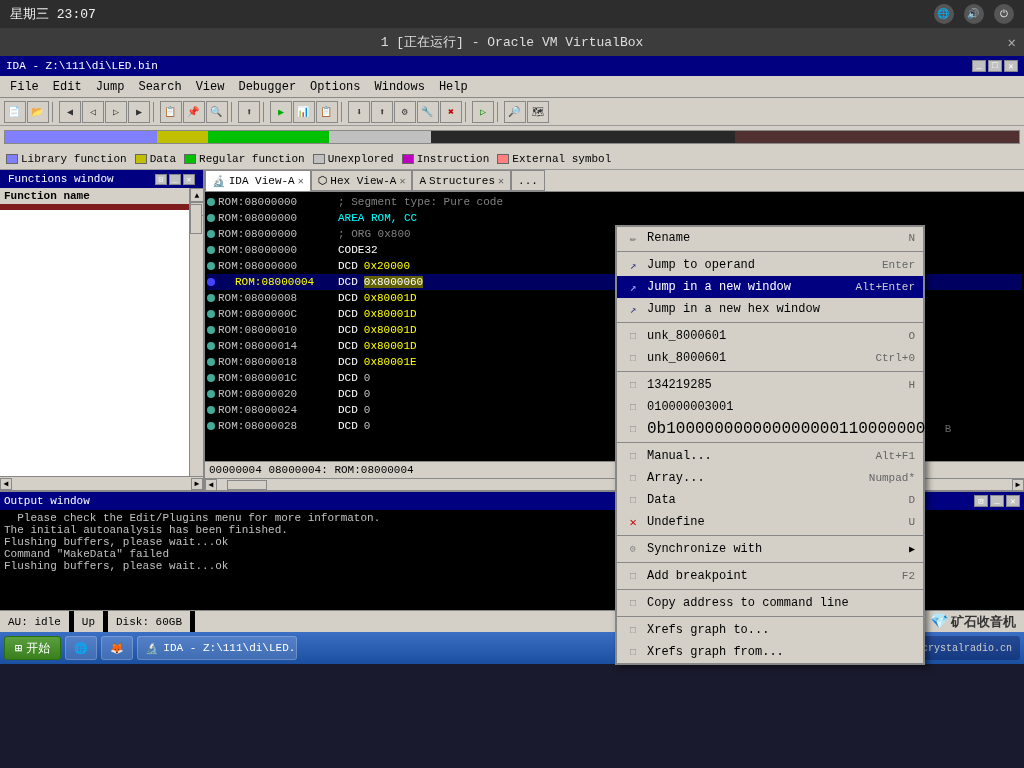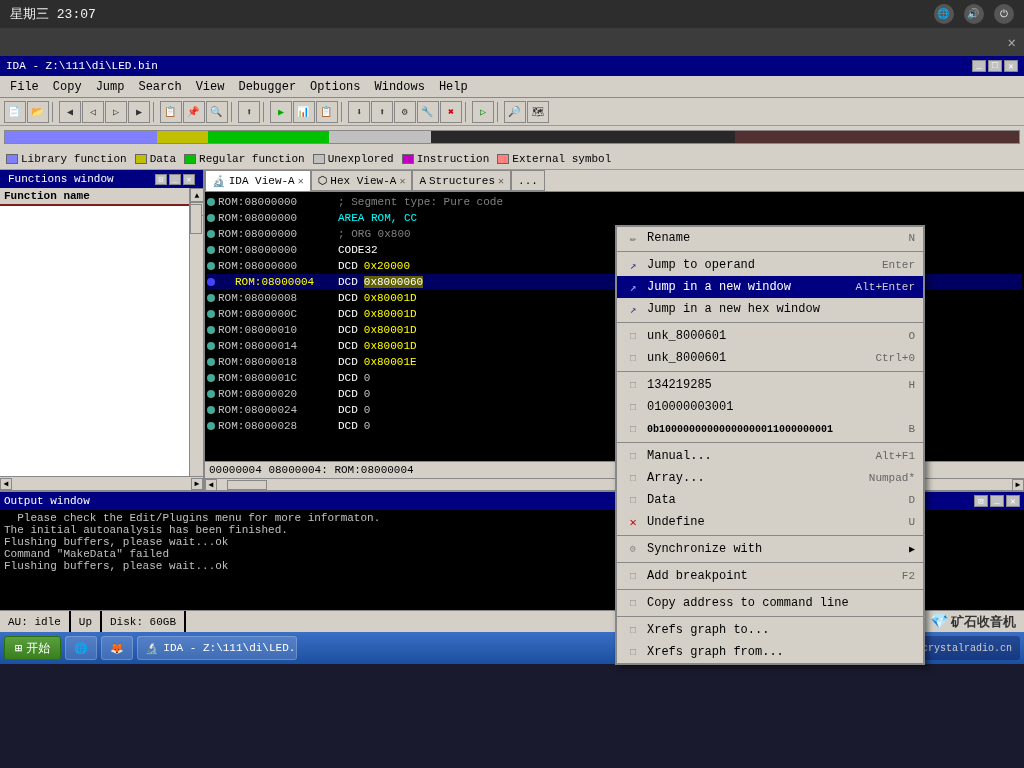--- a/index.html
+++ b/index.html
@@ -83,21 +83,21 @@
     .functions-panel {
       width: 205px; background: #d4d0c8; border-right: 2px solid #888;
       display: flex; flex-direction: column;
     }
     .panel-titlebar {
       background: #000080; color: white; font-size: 11px;
       padding: 2px 8px; display: flex; align-items: center; justify-content: space-between; height: 18px;
     }
     .panel-title-btns { display: flex; gap: 2px; }
     .panel-title-btn { width: 12px; height: 11px; background: #c0c0c0; border: 1px solid #888; font-size: 8px; display: flex; align-items: center; justify-content: center; cursor: pointer; }
-    .col-header { background: #d4d0c8; padding: 2px 4px; font-size: 11px; font-weight: bold; border-bottom: 2px solid #7f1d1d; }
+    .col-header { background: #d4d0c8; padding: 2px 4px; font-size: 11px; font-weight: bold; border-bottom: 6px solid #7f1d1d; }
     .panel-inner { display: flex; flex: 1; overflow: hidden; }
 
     
     .ida-view-area {
       flex: 1; display: flex; flex-direction: column; background: #d4d0c8;
     }
     .view-tabs {
       display: flex; background: #d4d0c8; border-bottom: 1px solid #888; height: 22px;
     }
     .view-tab {
@@ -164,21 +164,21 @@
     }
     .output-prompt { color: #aaa; padding: 1px 4px; font-size: 11px; background: #111; }
     .output-field { flex: 1; background: #111; border: none; color: #ccc; font-size: 11px; padding: 0 2px; outline: none; }
 
     
     .status-bar {
       height: 22px; background: #d4d0c8; border-top: 1px solid #888;
       display: flex; align-items: center; gap: 0; font-size: 11px; color: #000;
     }
     .status-seg {
-      padding: 1px 8px; border-right: 2px solid #000000; height: 100%;
+      padding: 1px 8px; border-right: 5px solid #000000; height: 100%;
       display: flex; align-items: center;
     }
 
     
     .taskbar {
       height: 32px; background: linear-gradient(to bottom, #3a6fc4, #1a4fa0);
       display: flex; align-items: center; padding: 0 4px; gap: 4px;
     }
     .start-btn {
       background: linear-gradient(to bottom, #5a9f3e, #3a7f1e);
@@ -212,37 +212,38 @@
 <div class="system-bar">
   <div class="sys-center">星期三 23:07</div>
   <div class="sys-right">
     <div class="sys-icon">🌐</div>
     <div class="sys-icon">🔊</div>
     <div class="sys-icon">⏻</div>
   </div>
 </div>
 
 <div class="vbox-titlebar">
+  <span>1 [正在运行] - Oracle VM VirtualBox</span>
   <span class="vbox-close">✕</span>
 </div>
 
 <div class="ida-window">
 
   <div class="ida-titlebar">
     <span>IDA - Z:\111\di\LED.bin</span>
     <div class="ida-title-btns">
       <div class="ida-title-btn">_</div>
       <div class="ida-title-btn">□</div>
       <div class="ida-title-btn">✕</div>
     </div>
   </div>
 
   <div class="menu-bar">
     <span class="menu-item">File</span>
-    <span class="menu-item">Copy</span>
+    <span class="menu-item">Edit</span>
     <span class="menu-item">Jump</span>
     <span class="menu-item">Search</span>
     <span class="menu-item">View</span>
     <span class="menu-item">Debugger</span>
     <span class="menu-item">Options</span>
     <span class="menu-item">Windows</span>
     <span class="menu-item">Help</span>
   </div>
 
   <div class="toolbar">
@@ -526,21 +527,21 @@
     <div class="ctx-item">
       <div class="ctx-item-left">
         <div class="ctx-icon" style="font-size:10px; color:#888;">□</div>
         <span>010000003001</span>
       </div>
       <span class="ctx-hotkey"></span>
     </div>
     <div class="ctx-item">
       <div class="ctx-item-left">
         <div class="ctx-icon" style="font-size:10px; color:#888;">□</div>
-        <span style="font-size:10px;font-weight:bold;">0b10000000000000000011000000001</span>
+        <span style="font-size:16px;">0b10000000000000000011000000001</span>
       </div>
       <span class="ctx-hotkey">B</span>
     </div>
     <div class="ctx-sep"></div>
     <div class="ctx-item">
       <div class="ctx-item-left">
         <div class="ctx-icon" style="font-size:10px; color:#888;">□</div>
         <span>Manual...</span>
       </div>
       <span class="ctx-hotkey">Alt+F1</span>

